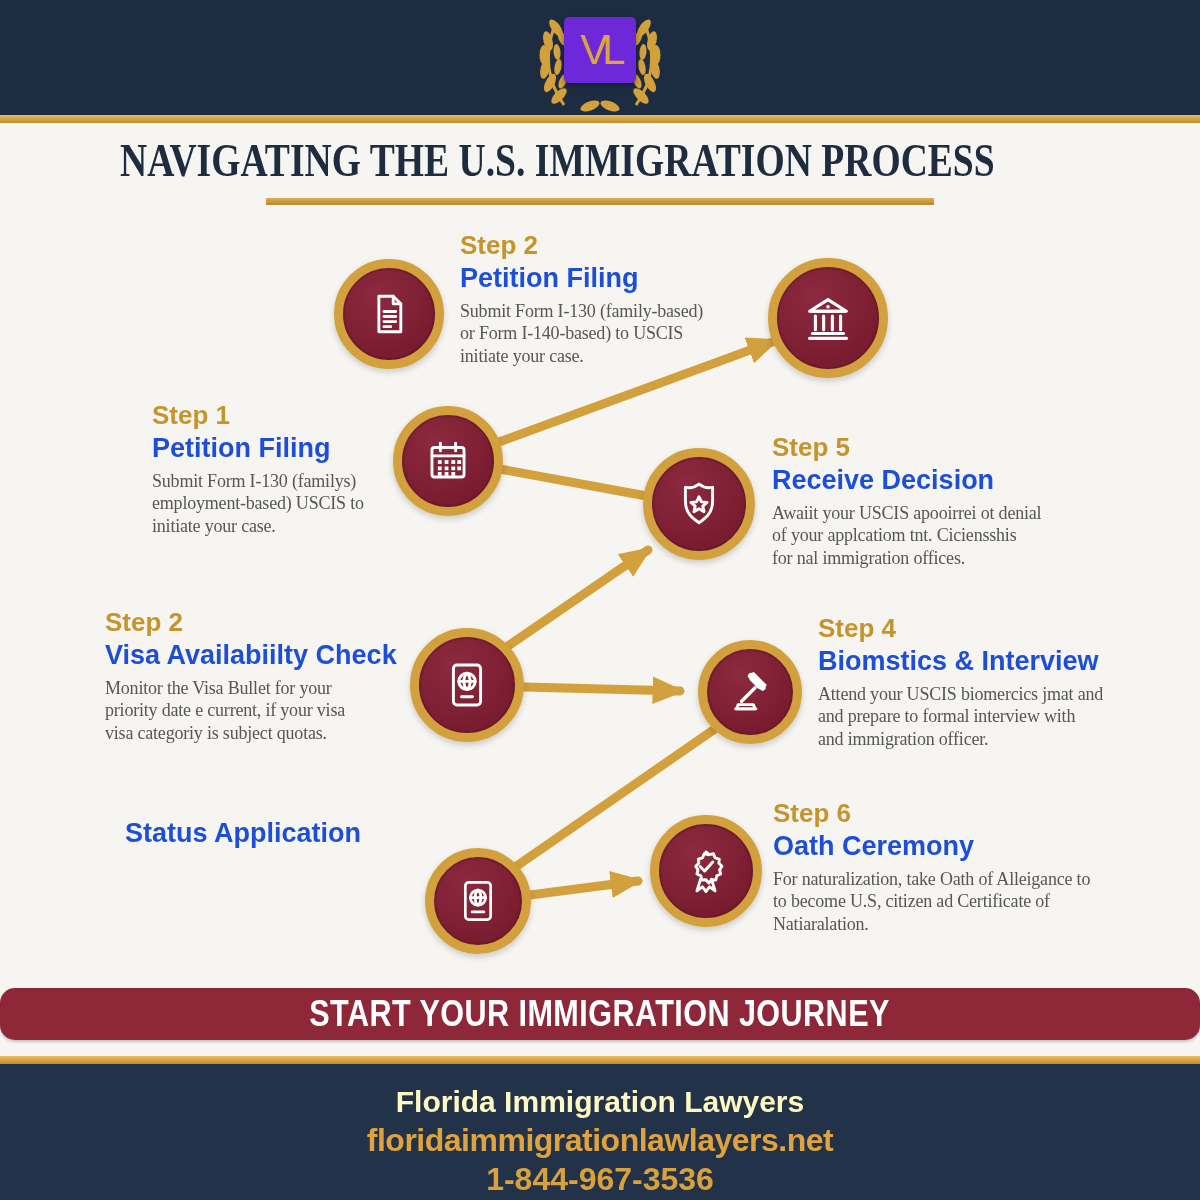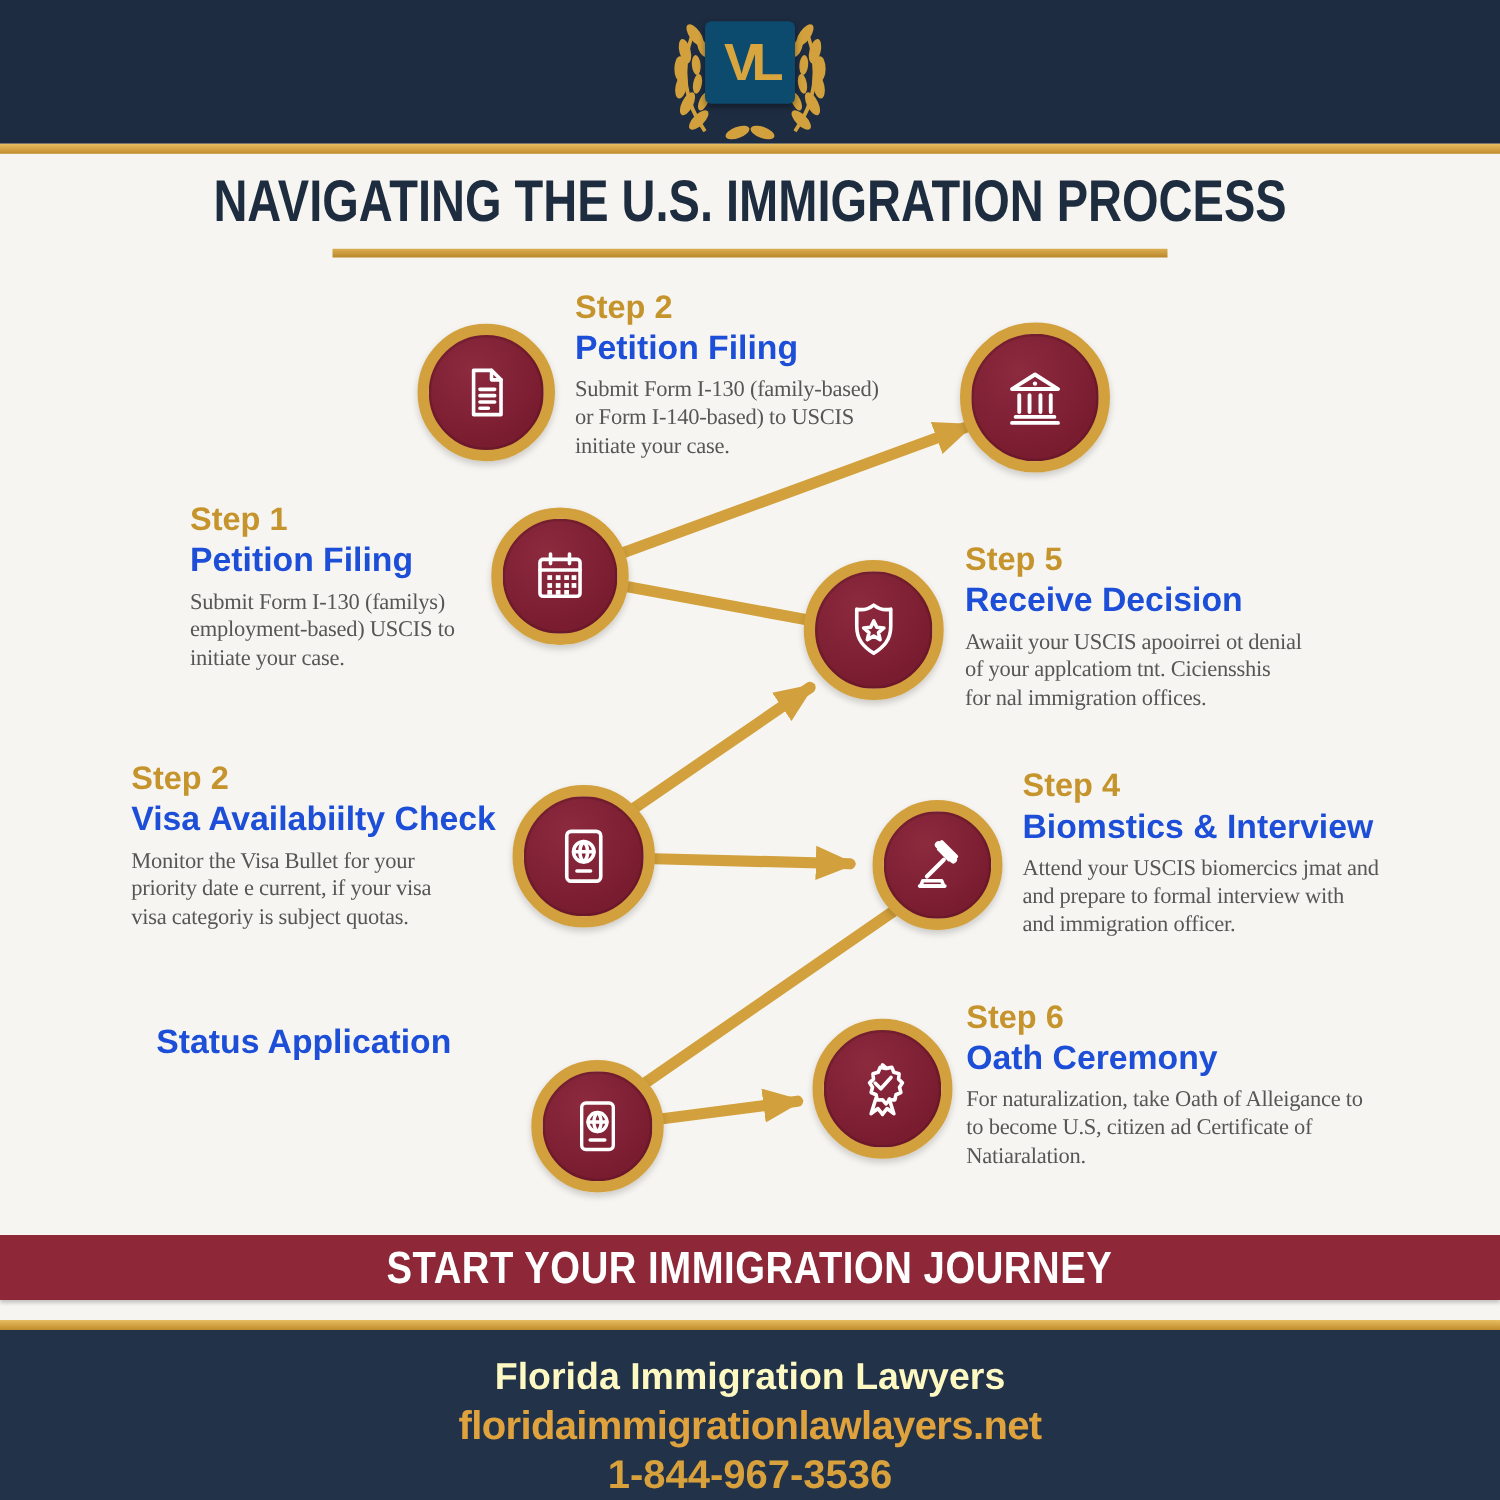--- a/index.html
+++ b/index.html
@@ -6,26 +6,26 @@
   #poster{position:relative;width:1200px;height:1200px;background:#f7f5f1;overflow:hidden;}
 
   
   .top-band{position:absolute;left:0;top:0;width:1200px;height:115px;background:#1e2c42;}
   .stripe{position:absolute;left:0;width:1200px;height:8px;background:linear-gradient(#e8bd62,#c08c2a);}
   .stripe.top{top:115px;}
   .stripe.bottom{top:1056px;}
   .logo{position:absolute;left:0;top:0;width:1200px;height:115px;display:flex;align-items:center;justify-content:center;}
   .logo-wrap{position:relative;width:150px;height:106px;}
   .logo-wrap svg{position:absolute;left:0;top:2px;}
-  .monogram{position:absolute;left:39px;top:12px;width:72px;height:66px;background:#0c4a6e;border-radius:5px;
-    display:flex;align-items:center;justify-content:center;color:#d8a53f;font-weight:bold;font-size:42px;letter-spacing:-6px;
+  .monogram{position:absolute;left:39px;top:12px;width:72px;height:66px;background:#6d28d9;border-radius:5px;
+    display:flex;align-items:center;justify-content:center;color:#d8a53f;font-weight:normal;font-size:42px;letter-spacing:-6px;
     box-shadow:0 2px 5px rgba(0,0,0,.4);}
 
   
-  .title-wrap{position:absolute;left:0;top:133px;width:1200px;text-align:center;}
+  .title-wrap{position:absolute;left:0;top:133px;width:1200px;font-family:Liberation Serif, serif;}
   .title-wrap h1{margin:0;font-size:47px;font-weight:bold;color:#1d2c3e;white-space:nowrap;transform:scaleX(.8);transform-origin:center;}
   .title-underline{width:668px;height:7px;margin:11px auto 0;background:linear-gradient(#dcae52,#b98729);}
 
   
   svg.connectors{position:absolute;left:0;top:0;z-index:1;}
 
   
   .node{position:absolute;z-index:2;border-radius:50%;border:9px solid #d2a03c;
     background:radial-gradient(circle at 38% 30%, #8c2a3e 0%, #7a1c30 70%);
     display:flex;align-items:center;justify-content:center;
@@ -48,21 +48,21 @@
   .s0{left:460px;top:230px;}
   .s1{left:152px;top:400px;}
   .s2{left:772px;top:432px;}
   .s3{left:105px;top:607px;}
   .s4{left:818px;top:613px;}
   .s5{left:125px;top:816px;}
   .s6{left:773px;top:798px;}
 
   
   .banner{position:absolute;left:0;top:988px;width:1200px;height:52px;background:#8e2737;z-index:3;
-    display:flex;align-items:center;justify-content:center;box-shadow:0 2px 3px rgba(0,0,0,.2);}
+    display:flex;align-items:center;justify-content:center;box-shadow:0 2px 3px rgba(0,0,0,.2);border-radius:15px;}
   .banner span{color:#ffffff;font-weight:bold;font-size:36px;letter-spacing:.5px;white-space:nowrap;transform:scaleX(.85);}
   .footer{position:absolute;left:0;top:1064px;width:1200px;height:136px;background:#223349;z-index:3;text-align:center;}
   .footer .company{margin-top:21px;color:#fef9c3;font-weight:bold;font-size:30px;}
   .footer .website{margin-top:3px;color:#dfa23d;font-weight:bold;font-size:32px;letter-spacing:-.5px;}
   .footer .phone{margin-top:2px;color:#d8a13c;font-weight:bold;font-size:32px;}
 </style>
 </head>
 <body>
 
 <div id="poster">

